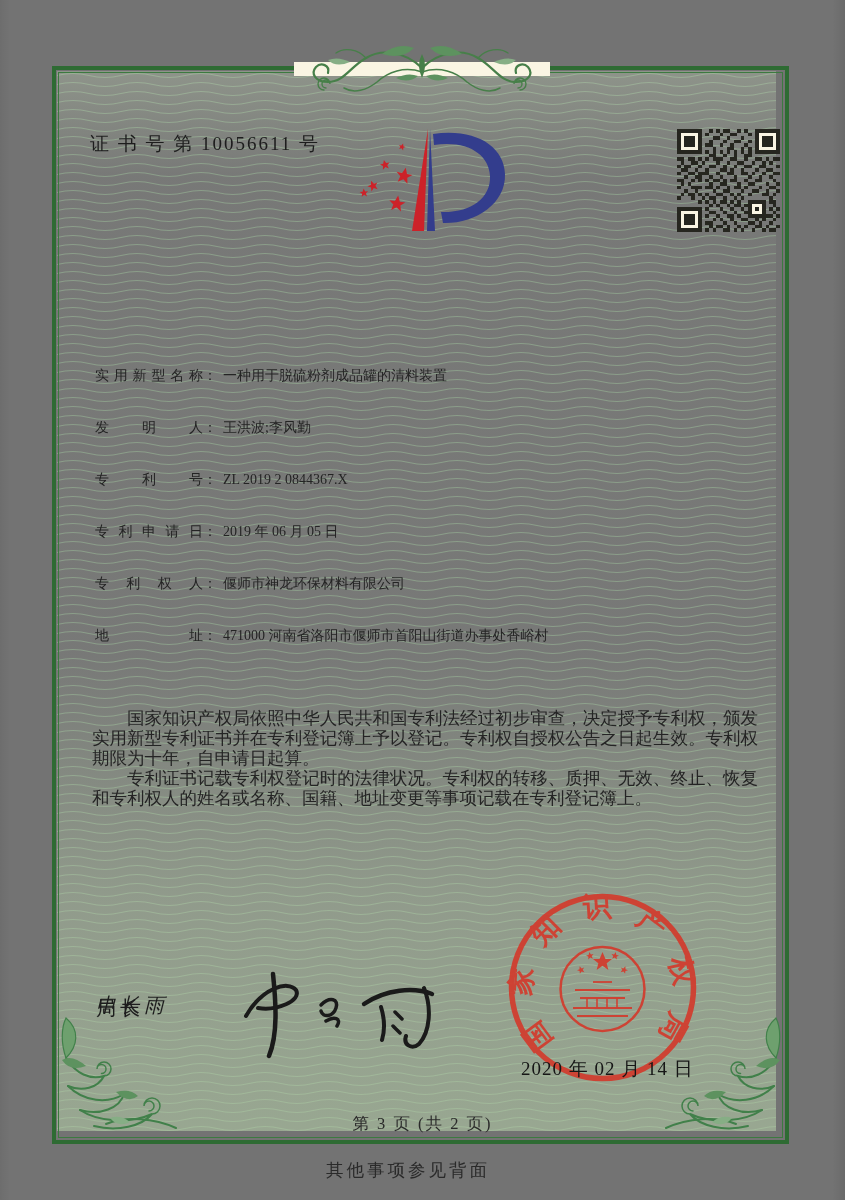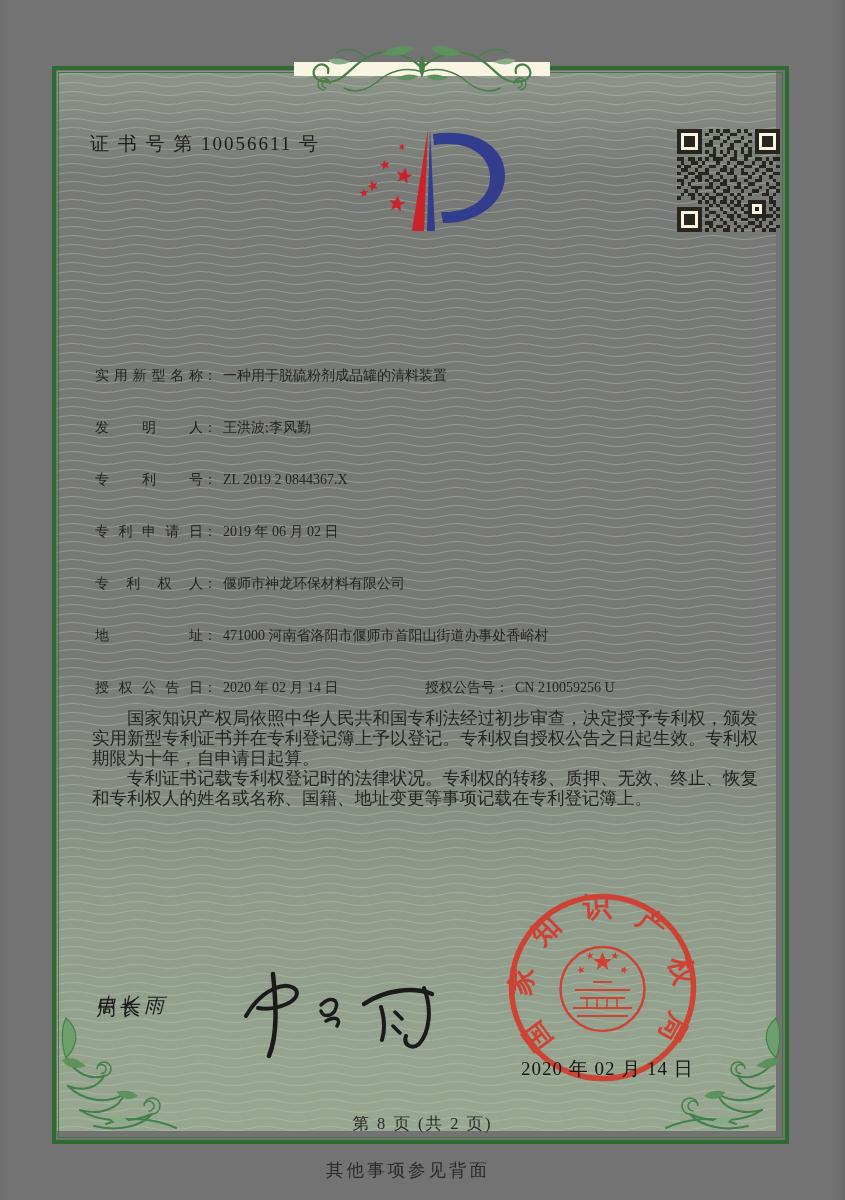--- a/index.html
+++ b/index.html
@@ -144,30 +144,27 @@
     <div class="field-row">
       <span class="flabel">实用新型名称</span><span class="colon">：</span><span class="fvalue">一种用于脱硫粉剂成品罐的清料装置</span>
     </div>
     <div class="field-row">
       <span class="flabel">发明人</span><span class="colon">：</span><span class="fvalue">王洪波;李风勤</span>
     </div>
     <div class="field-row">
       <span class="flabel">专利号</span><span class="colon">：</span><span class="fvalue">ZL 2019 2 0844367.X</span>
     </div>
     <div class="field-row">
-      <span class="flabel">专利申请日</span><span class="colon">：</span><span class="fvalue">2019 年 06 月 02 日</span>
+      <span class="flabel">专利申请日</span><span class="colon">：</span><span class="fvalue">2019 年 06 月 05 日</span>
     </div>
     <div class="field-row">
       <span class="flabel">专利权人</span><span class="colon">：</span><span class="fvalue">偃师市神龙环保材料有限公司</span>
     </div>
     <div class="field-row">
       <span class="flabel">地址</span><span class="colon">：</span><span class="fvalue">471000 河南省洛阳市偃师市首阳山街道办事处香峪村</span>
-    </div>
-    <div class="field-row auth-row">
-      <span class="cell-a"><span class="flabel">授权公告日</span><span class="colon">：</span><span class="fvalue">2020 年 02 月 14 日</span></span><span class="cell-b"><span>授权公告号</span><span class="colon">：</span><span class="fvalue">CN 210059256 U</span></span>
     </div>
   </div>
 
   <div class="abs paras">
     <p>国家知识产权局依照中华人民共和国专利法经过初步审查，决定授予专利权，颁发实用新型专利证书并在专利登记簿上予以登记。专利权自授权公告之日起生效。专利权期限为十年，自申请日起算。</p>
     <p>专利证书记载专利权登记时的法律状况。专利权的转移、质押、无效、终止、恢复和专利权人的姓名或名称、国籍、地址变更等事项记载在专利登记簿上。</p>
   </div>
 
   <div class="abs signer-title">局长</div>
   <div class="abs signer-name">申长雨</div>
@@ -202,16 +199,16 @@
         <use href="#st" transform="translate(110,66) scale(0.4) rotate(10)"></use>
         <use href="#st" transform="translate(119,80) scale(0.4) rotate(20)"></use>
       </g>
     </g>
     <text font-size="28" font-weight="bold" fill="#d23c2e" font-family="Liberation Serif, DejaVu Serif, serif">
       <textPath href="#sealArc" startOffset="2" textLength="336" lengthAdjust="spacing">国家知识产权局</textPath>
     </text>
   </svg>
   <div class="abs seal-date">2020 年 02 月 14 日</div>
 
-  <div class="abs page-info">第 8 页 (共 2 页)</div>
+  <div class="abs page-info">第 3 页 (共 2 页)</div>
   <div class="abs back-note">其他事项参见背面</div>
 
 </div>
 
 </body></html>

